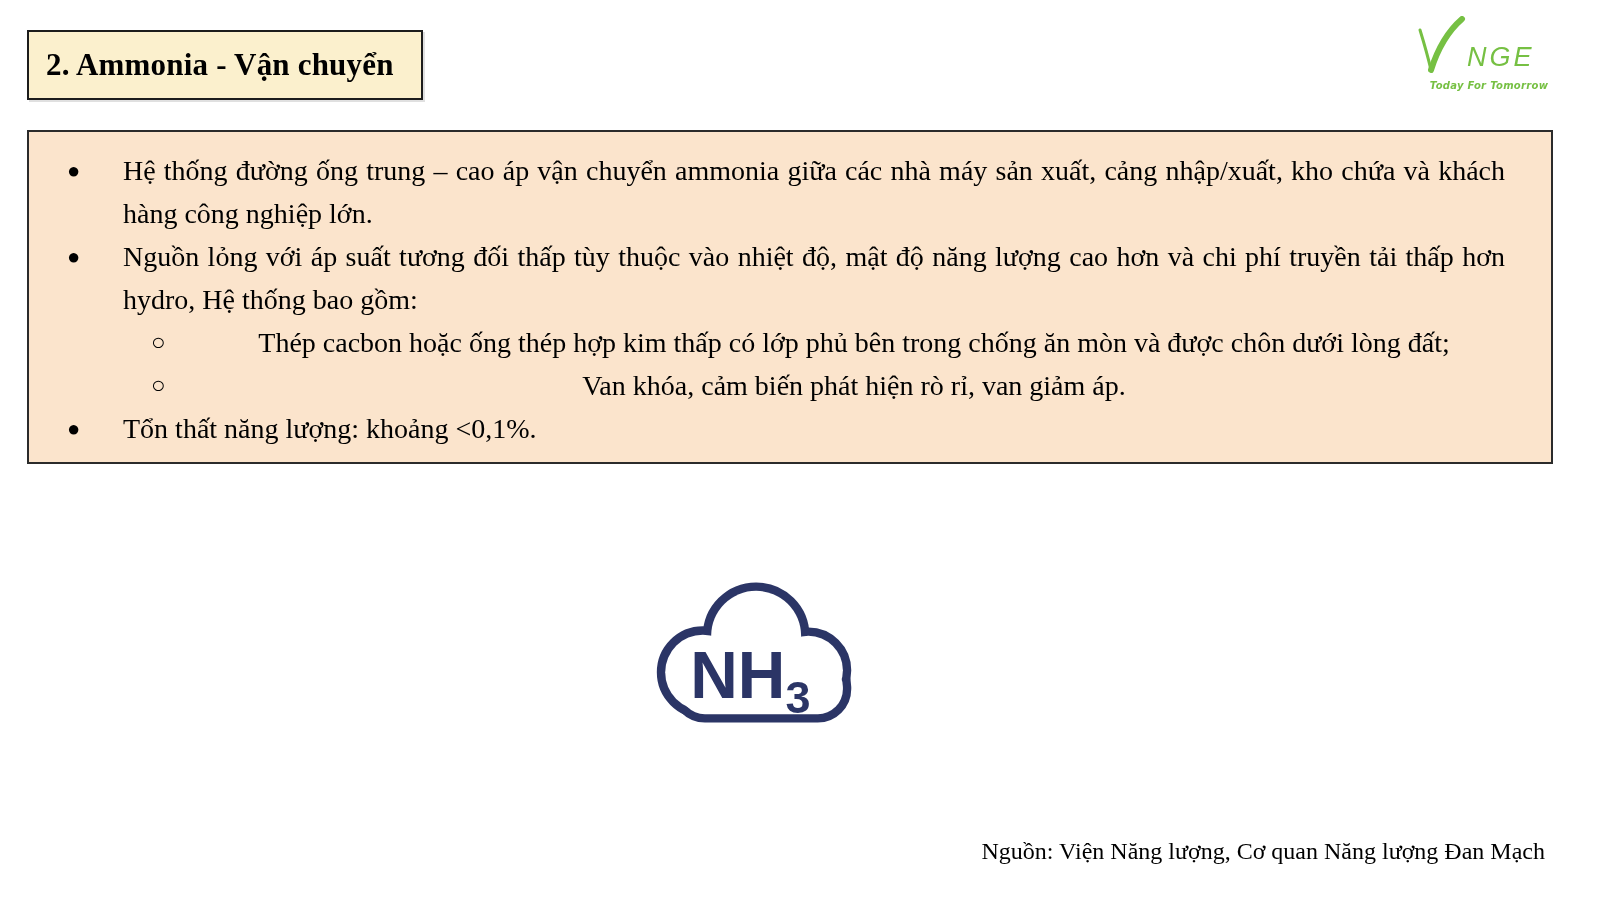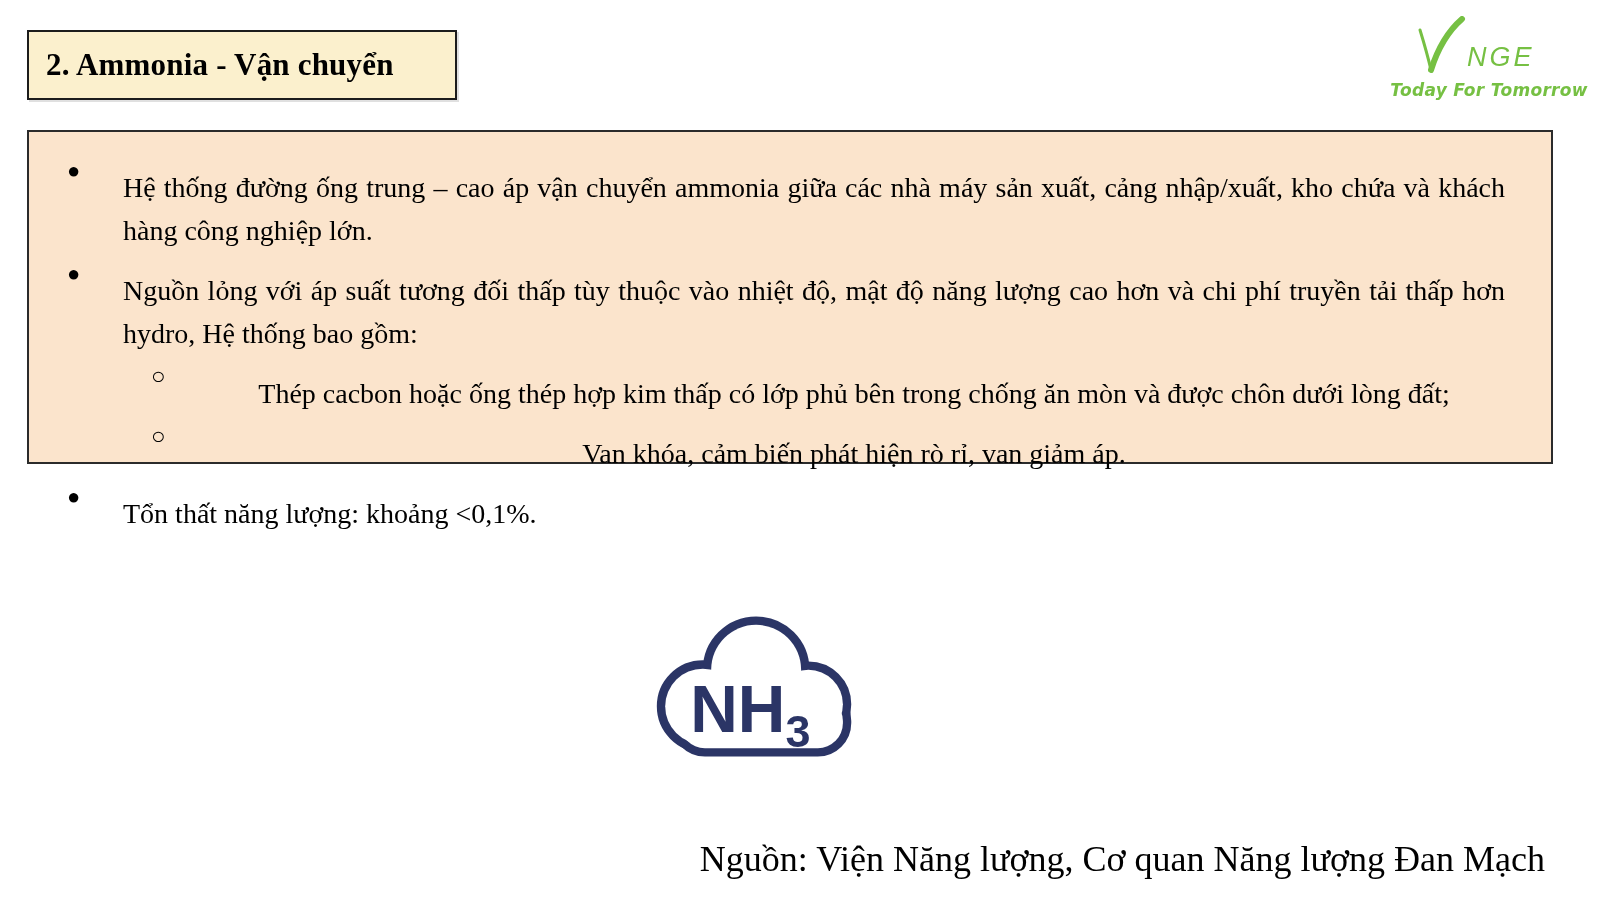--- a/index.html
+++ b/index.html
@@ -8,64 +8,64 @@
     --navy:#2B3566;
     --green:#76C043;
     --border-dark:#2b2b2b;
     --text:#000000;
   }
   *{margin:0;padding:0;box-sizing:border-box;}
   html,body{width:1600px;height:900px;background:#ffffff;overflow:hidden;}
   body{font-family:"Liberation Serif", serif;color:var(--text);position:relative;}
 
   .title-box{
-    position:absolute;left:27px;top:30px;width:430px;height:70px;
+    position:absolute;left:27px;top:30px;width:396px;height:70px;
     background:var(--cream);
     border:2px solid #1c1c1c;
     box-shadow:2px 2px 0 rgba(0,0,0,0.12);
     display:flex;align-items:center;
     padding-left:17px;
   }
   .title-box .title-text{
     font-size:31px;font-weight:700;letter-spacing:0.2px;
   }
 
   .logo{
     position:absolute;top:16px;right:26px;width:170px;
     display:flex;flex-direction:column;align-items:center;
   }
   .logo .tagline{
     font-family:"DejaVu Sans", sans-serif;
     font-style:italic;font-weight:700;
-    font-size:17px;color:var(--green);
+    font-size:10px;color:var(--green);
     margin-top:2px;letter-spacing:0.3px;white-space:nowrap;
   }
 
   .content-box{
     position:absolute;left:27px;top:130px;width:1526px;height:334px;
     background:var(--peach);
     border:2px solid var(--border-dark);
     padding:17px 46px 14px 38px;
     font-size:28px;line-height:43px;
   }
   .bullet-row{display:flex;}
   .bullet-row .marker{flex:0 0 56px;text-align:left;}
   .bullet-row.lvl1 .marker{font-size:22px;}
-  .bullet-row .btext{flex:1 1 auto;text-align:justify;margin-top:17px;}
+  .bullet-row .btext{flex:1 1 auto;text-align:justify;}
   .bullet-row.lvl2{margin-left:84px;}
   .bullet-row.lvl2 .marker{flex:0 0 52px;font-size:24px;}
   .bullet-row.lvl2 .btext{text-align:center;}
 
   .figure{
-    position:absolute;left:638px;top:608px;width:230px;height:157px;
+    position:absolute;left:638px;top:574px;width:230px;height:157px;
   }
 
   .source{
     position:absolute;top:838px;right:55px;
-    font-size:36px;white-space:nowrap;
+    font-size:24px;white-space:nowrap;
   }
 </style>
 </head>
 <body>
 
 <div class="title-box">
   <span class="title-text">2. Ammonia - Vận chuyển</span>
 </div>
 
 <div class="logo">

